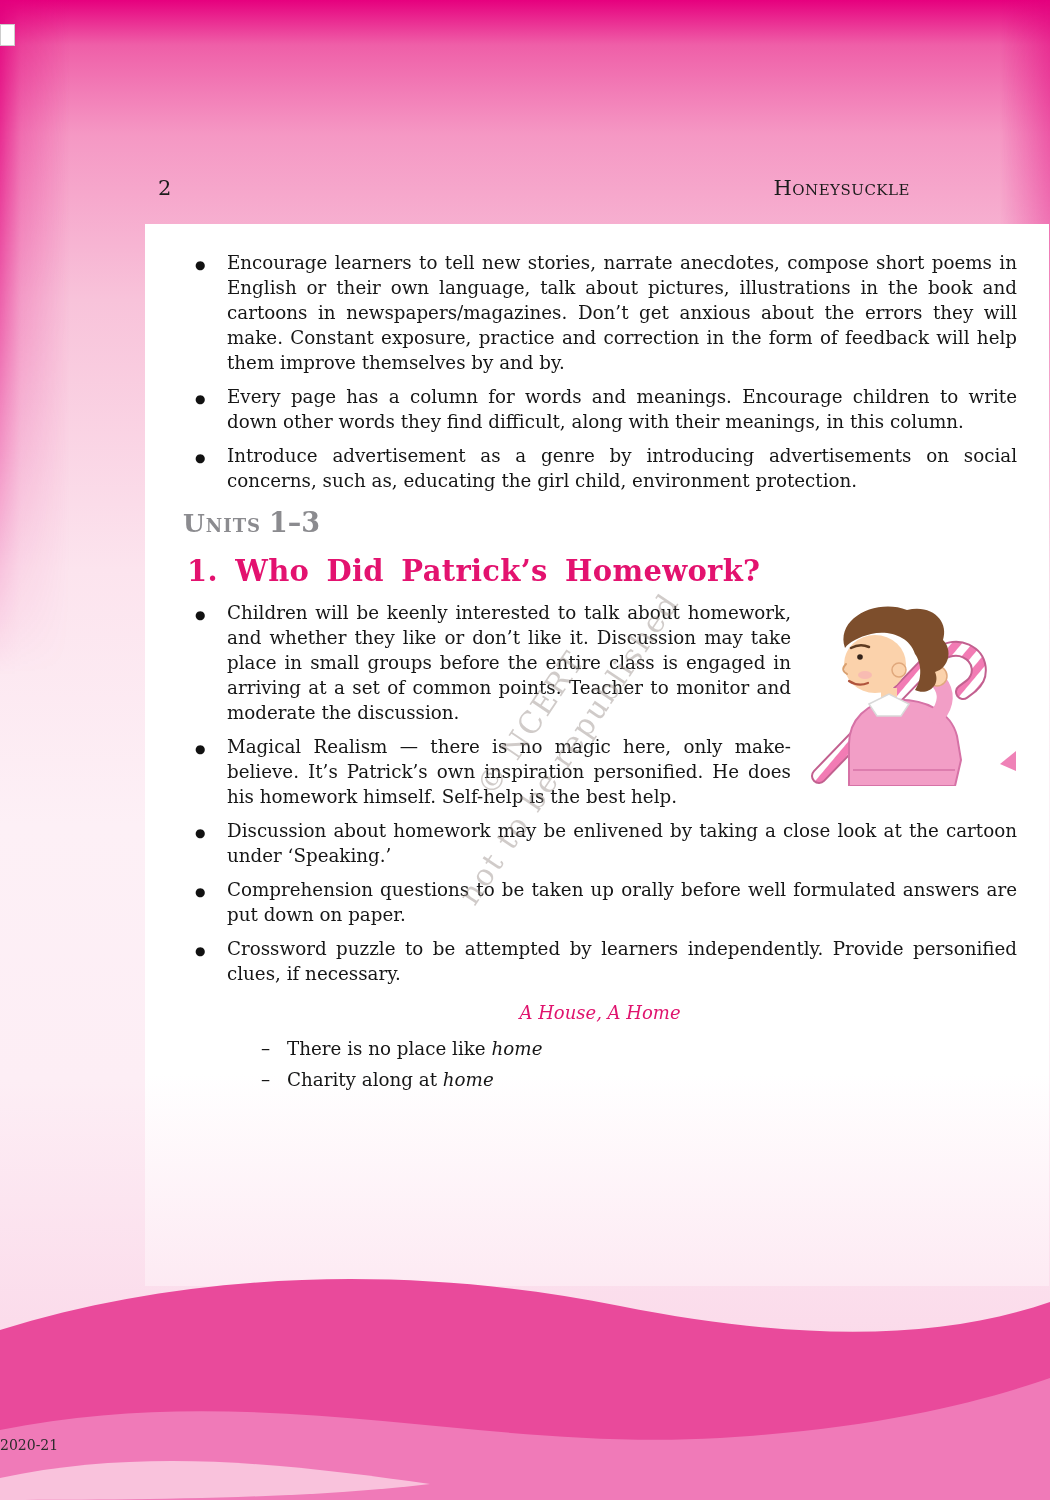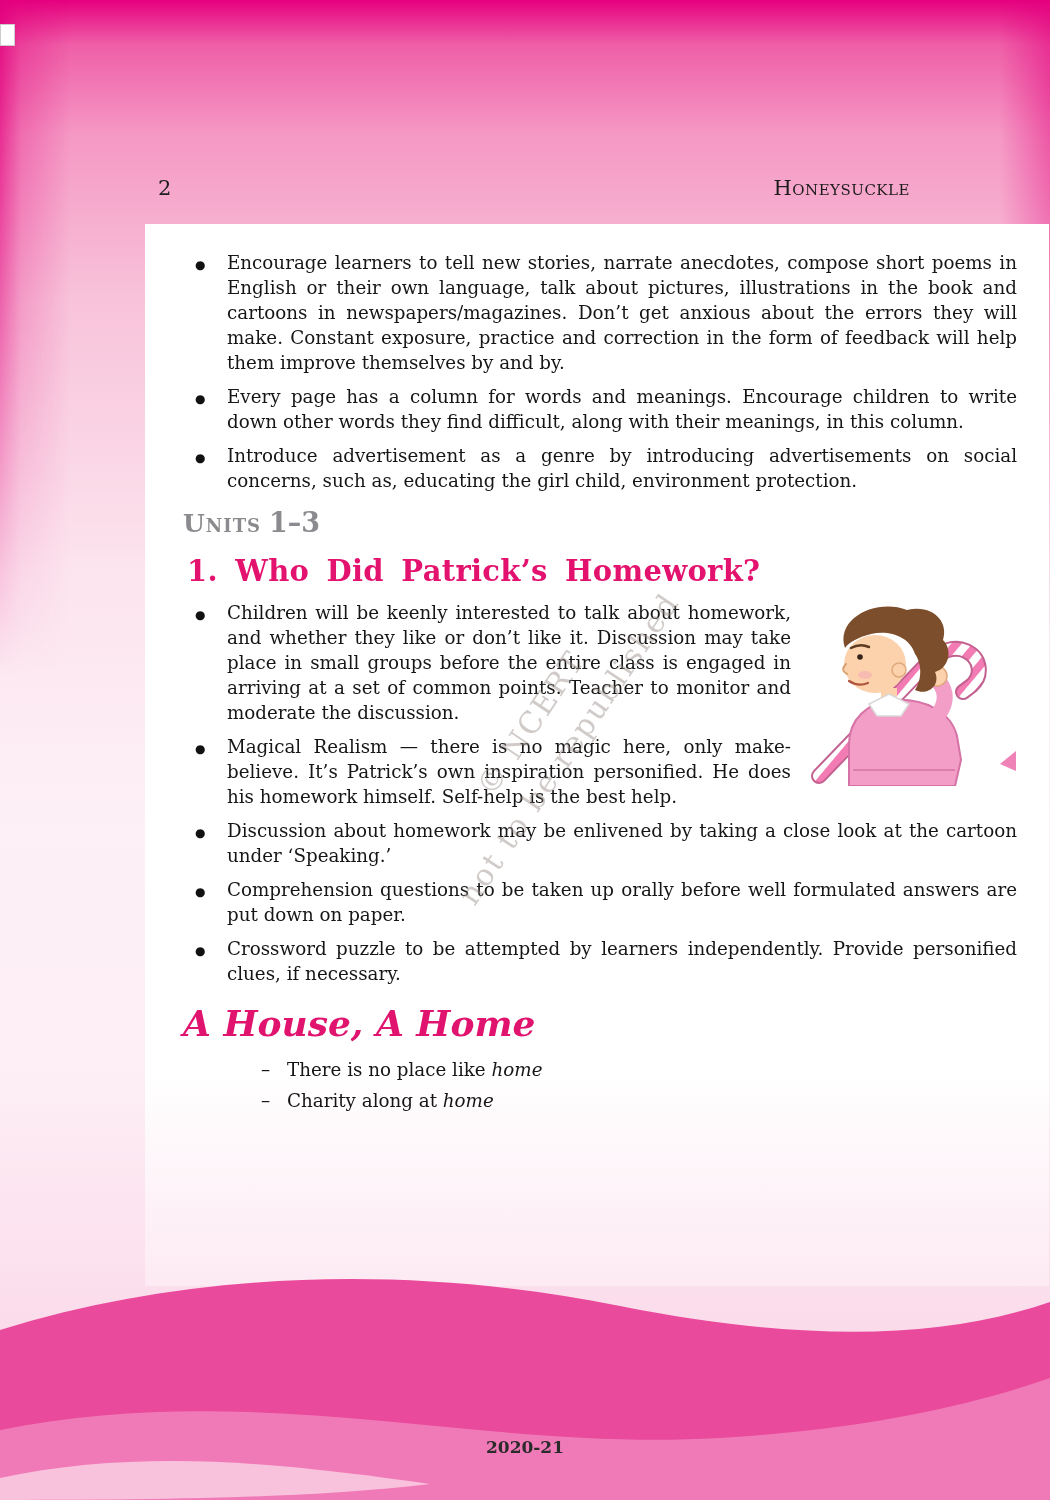--- a/index.html
+++ b/index.html
@@ -91,23 +91,24 @@
   .section1-body { overflow: visible; }
   .illustration {
     float: right;
     width: 212px; height: 192px;
     margin: -6px 0 4px 14px;
   }
 
   .house-title {
     margin: 16px 0 10px 0;
     color: #e0146e;
-    font-size: 36px;
-    font-weight: bold;
+    font-size: 18px;
+    font-weight: normal;
     font-style: italic;
+    text-align: center;
   }
 
   .sub-items { padding-left: 78px; margin-top: 4px; }
   .sub-item {
     font-size: 18.3px; line-height: 31px; color: #161616;
   }
   .sub-item .dash { display: inline-block; width: 26px; }
   .sub-item i { font-style: italic; }
 
   .watermark {
@@ -120,24 +121,23 @@
     line-height: 46px;
     letter-spacing: 2px;
     z-index: 4;
     pointer-events: none;
   }
 
   .waves { position: absolute; left: 0; bottom: 0; z-index: 2; display: block; }
 
   .footer-year {
     position: absolute; left: 0; right: 0; top: 1437px;
-    text-align: center;
-    font-size: 17px; color: #2b2b2b;
+    text-align: left;
+    font-size: 14px; color: #2b2b2b;
     z-index: 5;
-    font-weight: bold;
   }
 </style>
 </head>
 <body>
 
 <div id="page">
 
   <div class="edge-strip-left"></div>
   <div class="edge-strip-right"></div>
   <div class="corner-artifact"></div>

